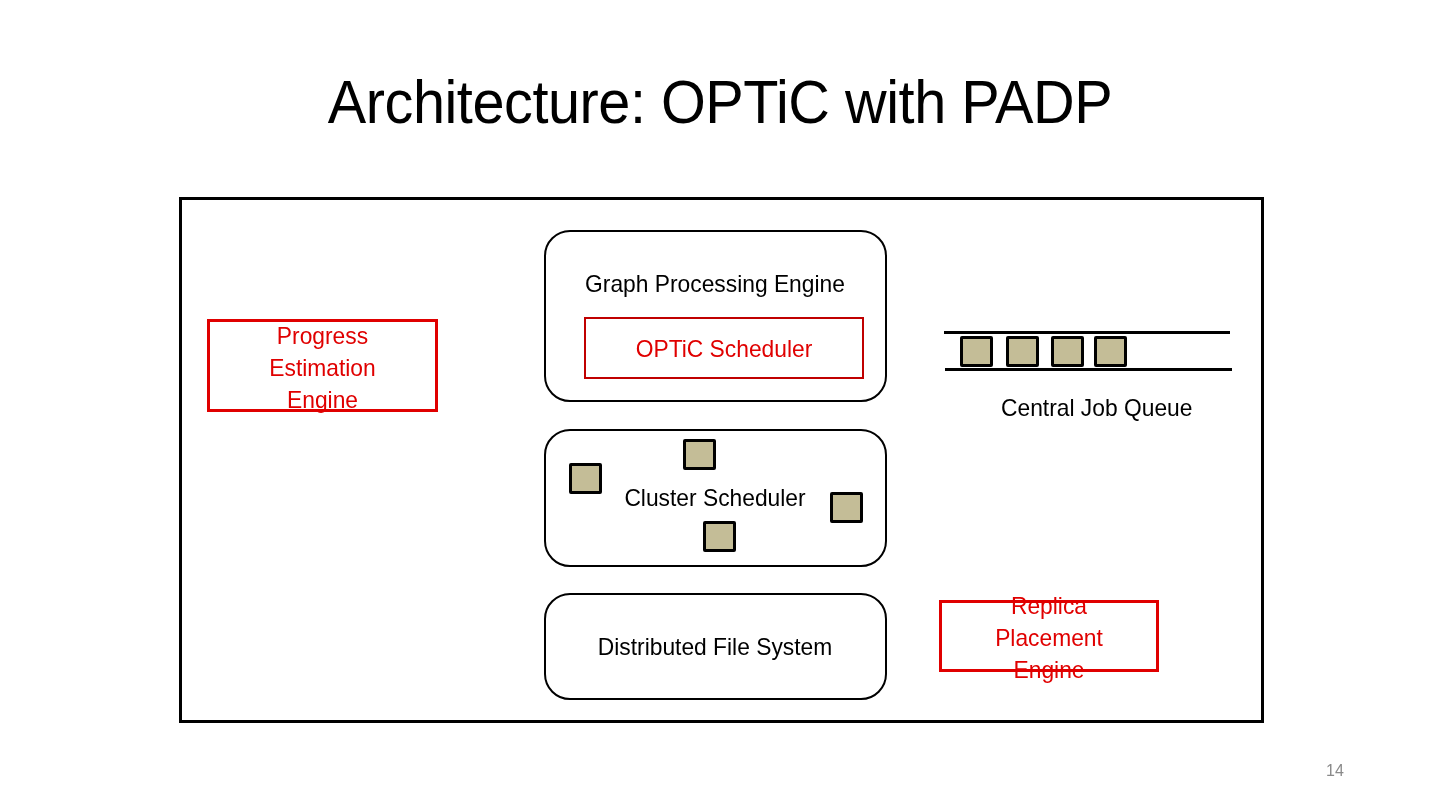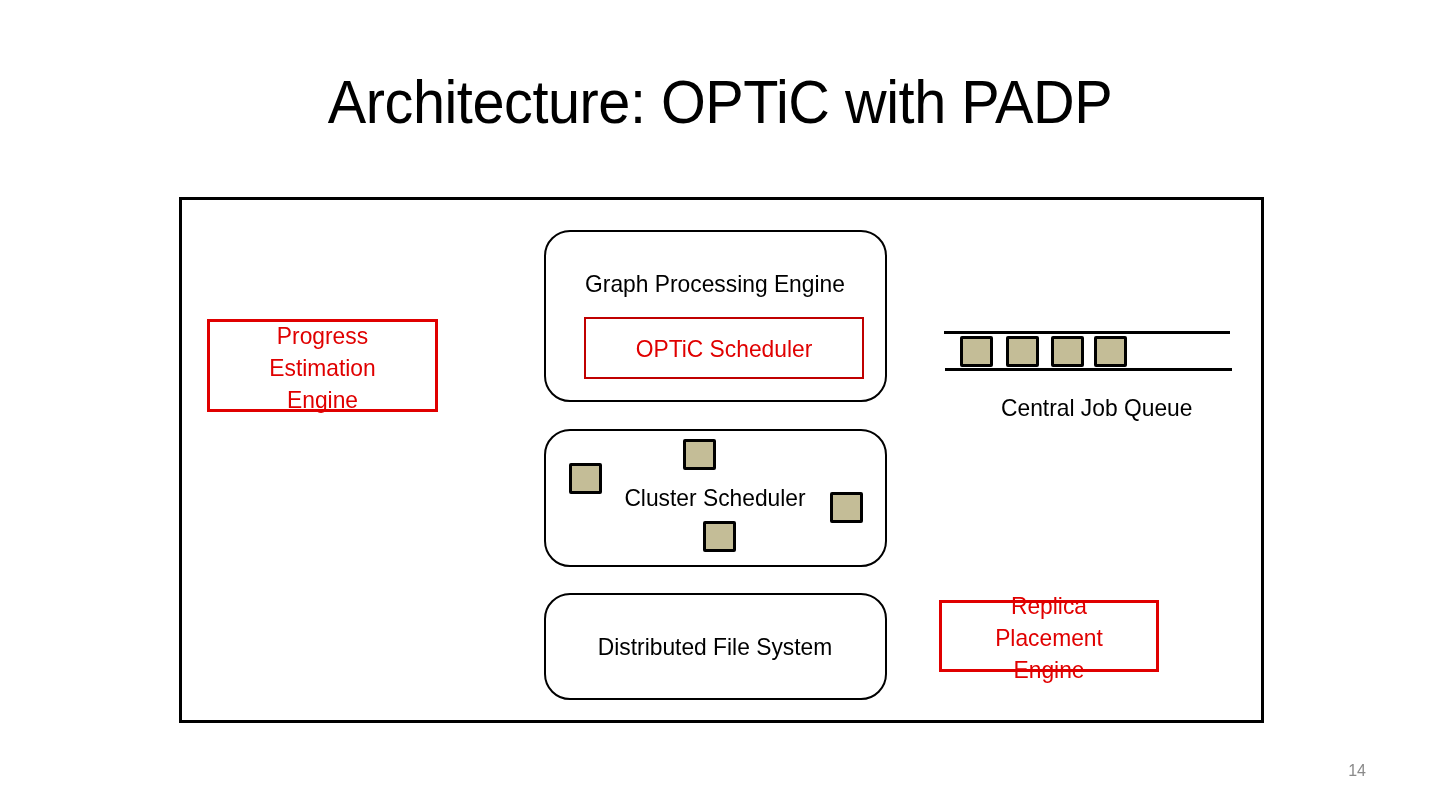--- a/index.html
+++ b/index.html
@@ -81,21 +81,21 @@
     .qline {
       position: absolute;
       height: 3px;
       background: #000;
     }
     .pagenum {
       position: absolute;
       left: 1326px;
       top: 762px;
       width: 40px;
-      text-align: right;
+      text-align: left;
       font-size: 16px;
       color: #8a8a8a;
     }
   </style>
 </head>
 <body>
 
 <div class="slide">
 
   <div class="title">Architecture: OPTiC with PADP</div>

